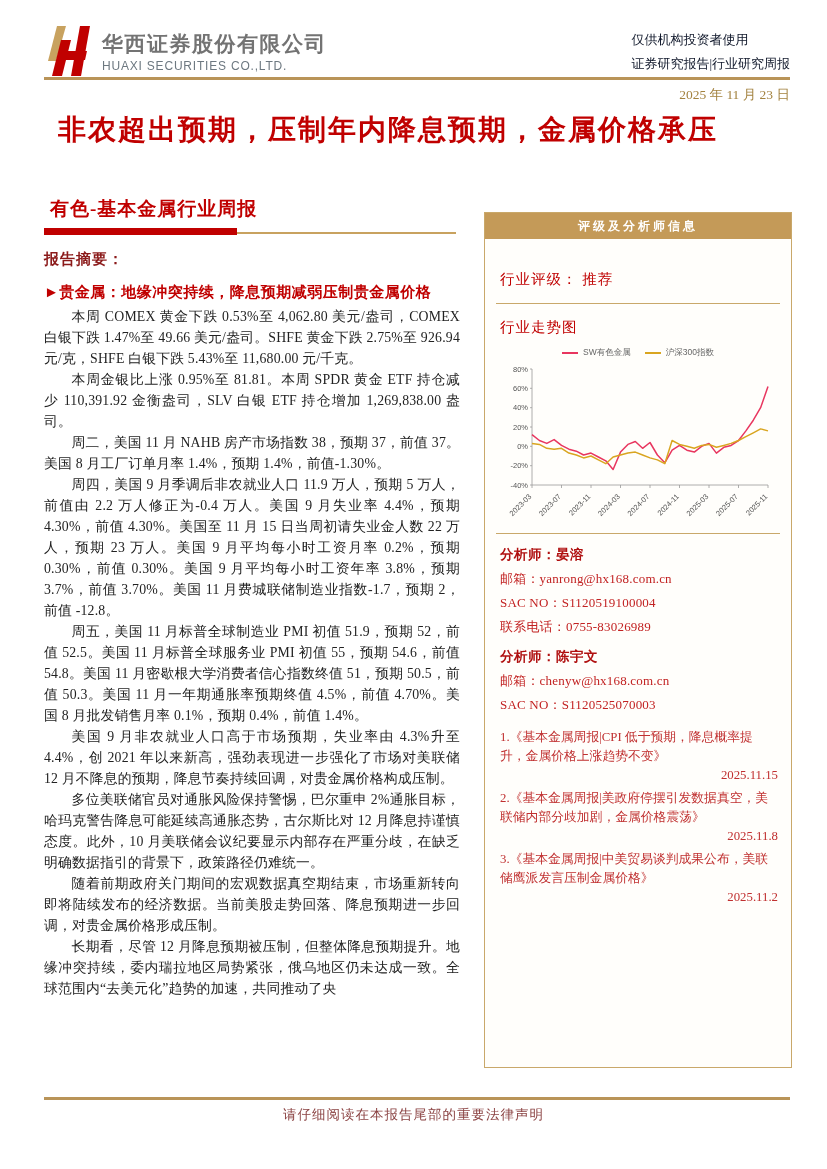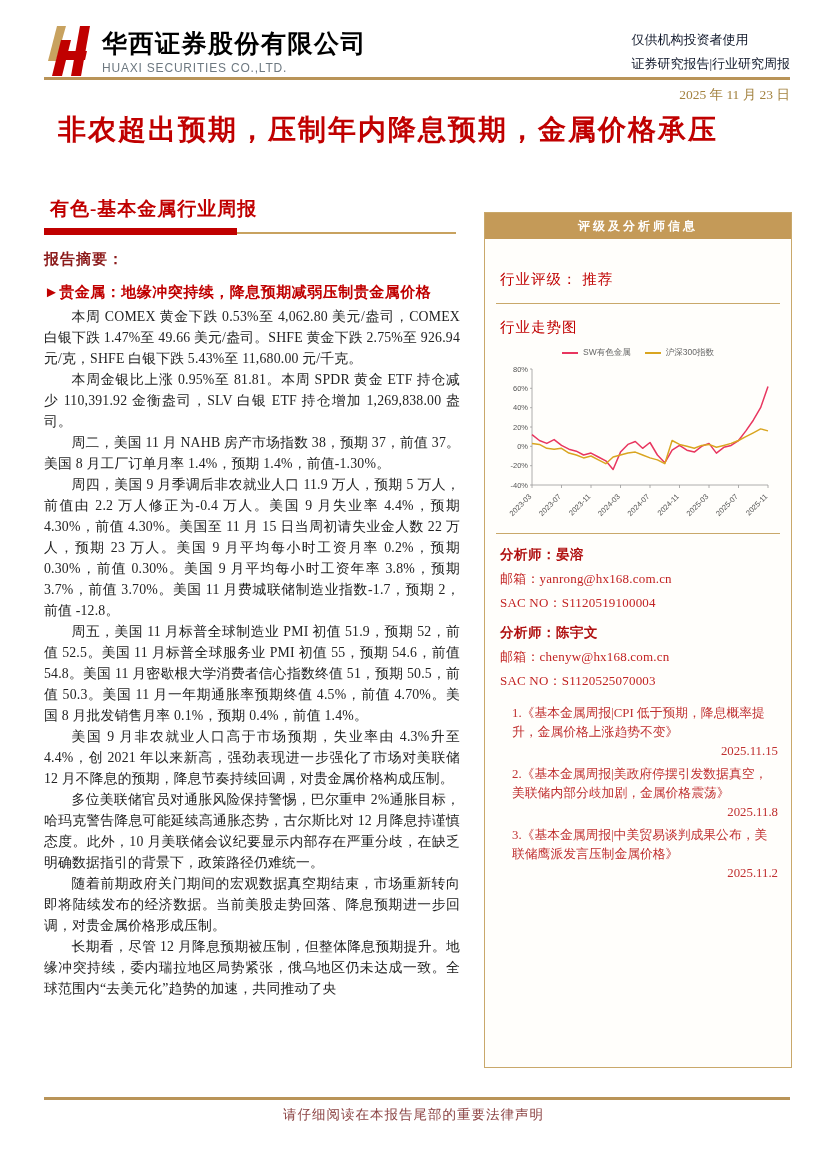--- a/index.html
+++ b/index.html
@@ -2,21 +2,21 @@
 <html><head>
 <meta charset="utf-8">
 <style>
   html,body{margin:0;padding:0;background:#ffffff;}
   .page{position:relative;width:827px;height:1169px;background:#ffffff;overflow:hidden;
         font-family:"Liberation Serif","DejaVu Serif",serif;}
 
   
   .hdr-logo{position:absolute;left:44px;top:24px;display:flex;align-items:center;gap:10px;}
   .hdr-names{display:flex;flex-direction:column;}
-  .hdr-cn{font-size:25px;font-weight:bold;color:#000000;letter-spacing:1.5px;font-family:"Liberation Sans","DejaVu Sans",sans-serif;}
+  .hdr-cn{font-size:21px;font-weight:bold;color:#737373;letter-spacing:1.5px;font-family:"Liberation Sans","DejaVu Sans",sans-serif;}
   .hdr-en{font-size:12px;color:#6d7880;letter-spacing:0.8px;margin-top:1px;font-family:"Liberation Sans","DejaVu Sans",sans-serif;}
   .hdr-right{position:absolute;right:37px;top:28px;text-align:left;color:#0f172a;font-size:13px;line-height:24px;}
   .hdr-rule{position:absolute;left:44px;right:37px;top:77px;height:3px;background:#b99458;}
   .hdr-date{position:absolute;right:37px;top:86px;color:#a3823f;font-size:13.5px;}
 
   
   .title{position:absolute;left:58px;top:108px;width:706px;font-size:28px;line-height:44px;
          font-weight:bold;color:#c00000;letter-spacing:2px;}
   .subtitle{position:absolute;left:50px;top:196px;font-size:19px;font-weight:bold;color:#c00000;letter-spacing:1px;}
   .subrule-red{position:absolute;left:44px;top:228px;width:193px;height:7px;background:#c00000;}
@@ -39,21 +39,21 @@
   .legend{display:flex;justify-content:center;gap:14px;margin-bottom:2px;}
   .legend-item{display:flex;align-items:center;gap:5px;font-size:8.5px;color:#666;font-family:"Liberation Sans","DejaVu Sans",sans-serif;}
   .legend-swatch{display:inline-block;width:16px;height:2px;}
   .cl-ytick{font-size:7.5px;fill:#555;text-anchor:end;font-family:"Liberation Sans","DejaVu Sans",sans-serif;}
   .cl-xtick{font-size:7.5px;fill:#555;text-anchor:end;font-family:"Liberation Sans","DejaVu Sans",sans-serif;}
   .cl-axis{stroke:#999;stroke-width:0.8;}
   .cl-tick{stroke:#999;stroke-width:0.8;}
   .analyst-block{margin:12px 0 4px 2px;}
   .analyst-name{font-size:13.5px;font-weight:bold;color:#b01010;margin:4px 0 6px 0;letter-spacing:0.5px;}
   .analyst-line{font-size:13px;color:#c22222;margin:0 0 6px 0;letter-spacing:0.2px;}
-  .reports{margin:14px 0 0 14px;}
+  .reports{margin:14px 0 0 2px;}
   .report-item{margin-bottom:6px;}
   .report-title{font-size:12.8px;color:#c03030;line-height:19px;margin:0;text-align:left;}
   .report-date{font-size:12.8px;color:#c03030;margin:2px 0 4px 0;text-align:right;}
 
   
   .ftr-rule{position:absolute;left:44px;right:37px;top:1097px;height:3px;background:#b99458;}
   .ftr-text{position:absolute;left:0;right:0;top:1106px;text-align:center;font-size:13.5px;color:#8b4343;letter-spacing:1px;}
 </style>
 </head>
 <body>
@@ -153,20 +153,21 @@
           <text class="cl-xtick" transform="translate(270.0,136) rotate(-45)">2025-11</text>
           <polyline points="34.0,73.7 41.4,79.5 48.8,82.4 56.1,78.6 63.5,84.4 70.9,88.2 78.3,90.2 85.6,94.0 93.0,92.1 100.4,96.0 107.8,99.8 115.1,108.5 122.5,91.1 129.9,83.4 137.3,80.5 144.6,87.3 152.0,81.5 159.4,94.0 166.8,101.8 174.1,89.2 181.5,84.4 188.9,89.2 196.3,91.1 203.6,85.3 211.0,82.4 218.4,92.1 225.8,86.3 233.1,84.4 240.5,79.5 247.9,69.9 255.3,59.2 262.6,46.7 270.0,25.4" fill="none" stroke="#e8365f" stroke-width="1.5" stroke-linejoin="round"></polyline>
           <polyline points="34.0,82.4 41.4,83.4 48.8,87.3 56.1,88.2 63.5,87.3 70.9,92.1 78.3,94.0 85.6,96.9 93.0,95.0 100.4,98.9 107.8,102.7 115.1,96.0 122.5,94.0 129.9,92.1 137.3,91.1 144.6,94.0 152.0,96.9 159.4,98.9 166.8,102.7 174.1,79.5 181.5,83.4 188.9,85.3 196.3,87.3 203.6,84.4 211.0,83.4 218.4,86.3 225.8,84.4 233.1,82.4 240.5,79.5 247.9,75.7 255.3,71.8 262.6,67.9 270.0,69.9" fill="none" stroke="#d9a520" stroke-width="1.5" stroke-linejoin="round"></polyline>
         </svg>
       <hr class="box-divider">
       <div id="analysts">
           <div class="analyst-block">
             <p class="analyst-name">分析师：晏溶</p>
             <p class="analyst-line">邮箱：yanrong@hx168.com.cn</p>
             <p class="analyst-line">SAC NO：S1120519100004</p>
+            <p class="analyst-line">联系电话：0755-83026989</p>
           </div>
           <div class="analyst-block">
             <p class="analyst-name">分析师：陈宇文</p>
             <p class="analyst-line">邮箱：chenyw@hx168.com.cn</p>
             <p class="analyst-line">SAC NO：S1120525070003</p>
           </div>
         </div>
       <div class="reports" id="related-reports">
           <div class="report-item">
             <p class="report-title">1.《基本金属周报|CPI 低于预期，降息概率提升，金属价格上涨趋势不变》</p>

